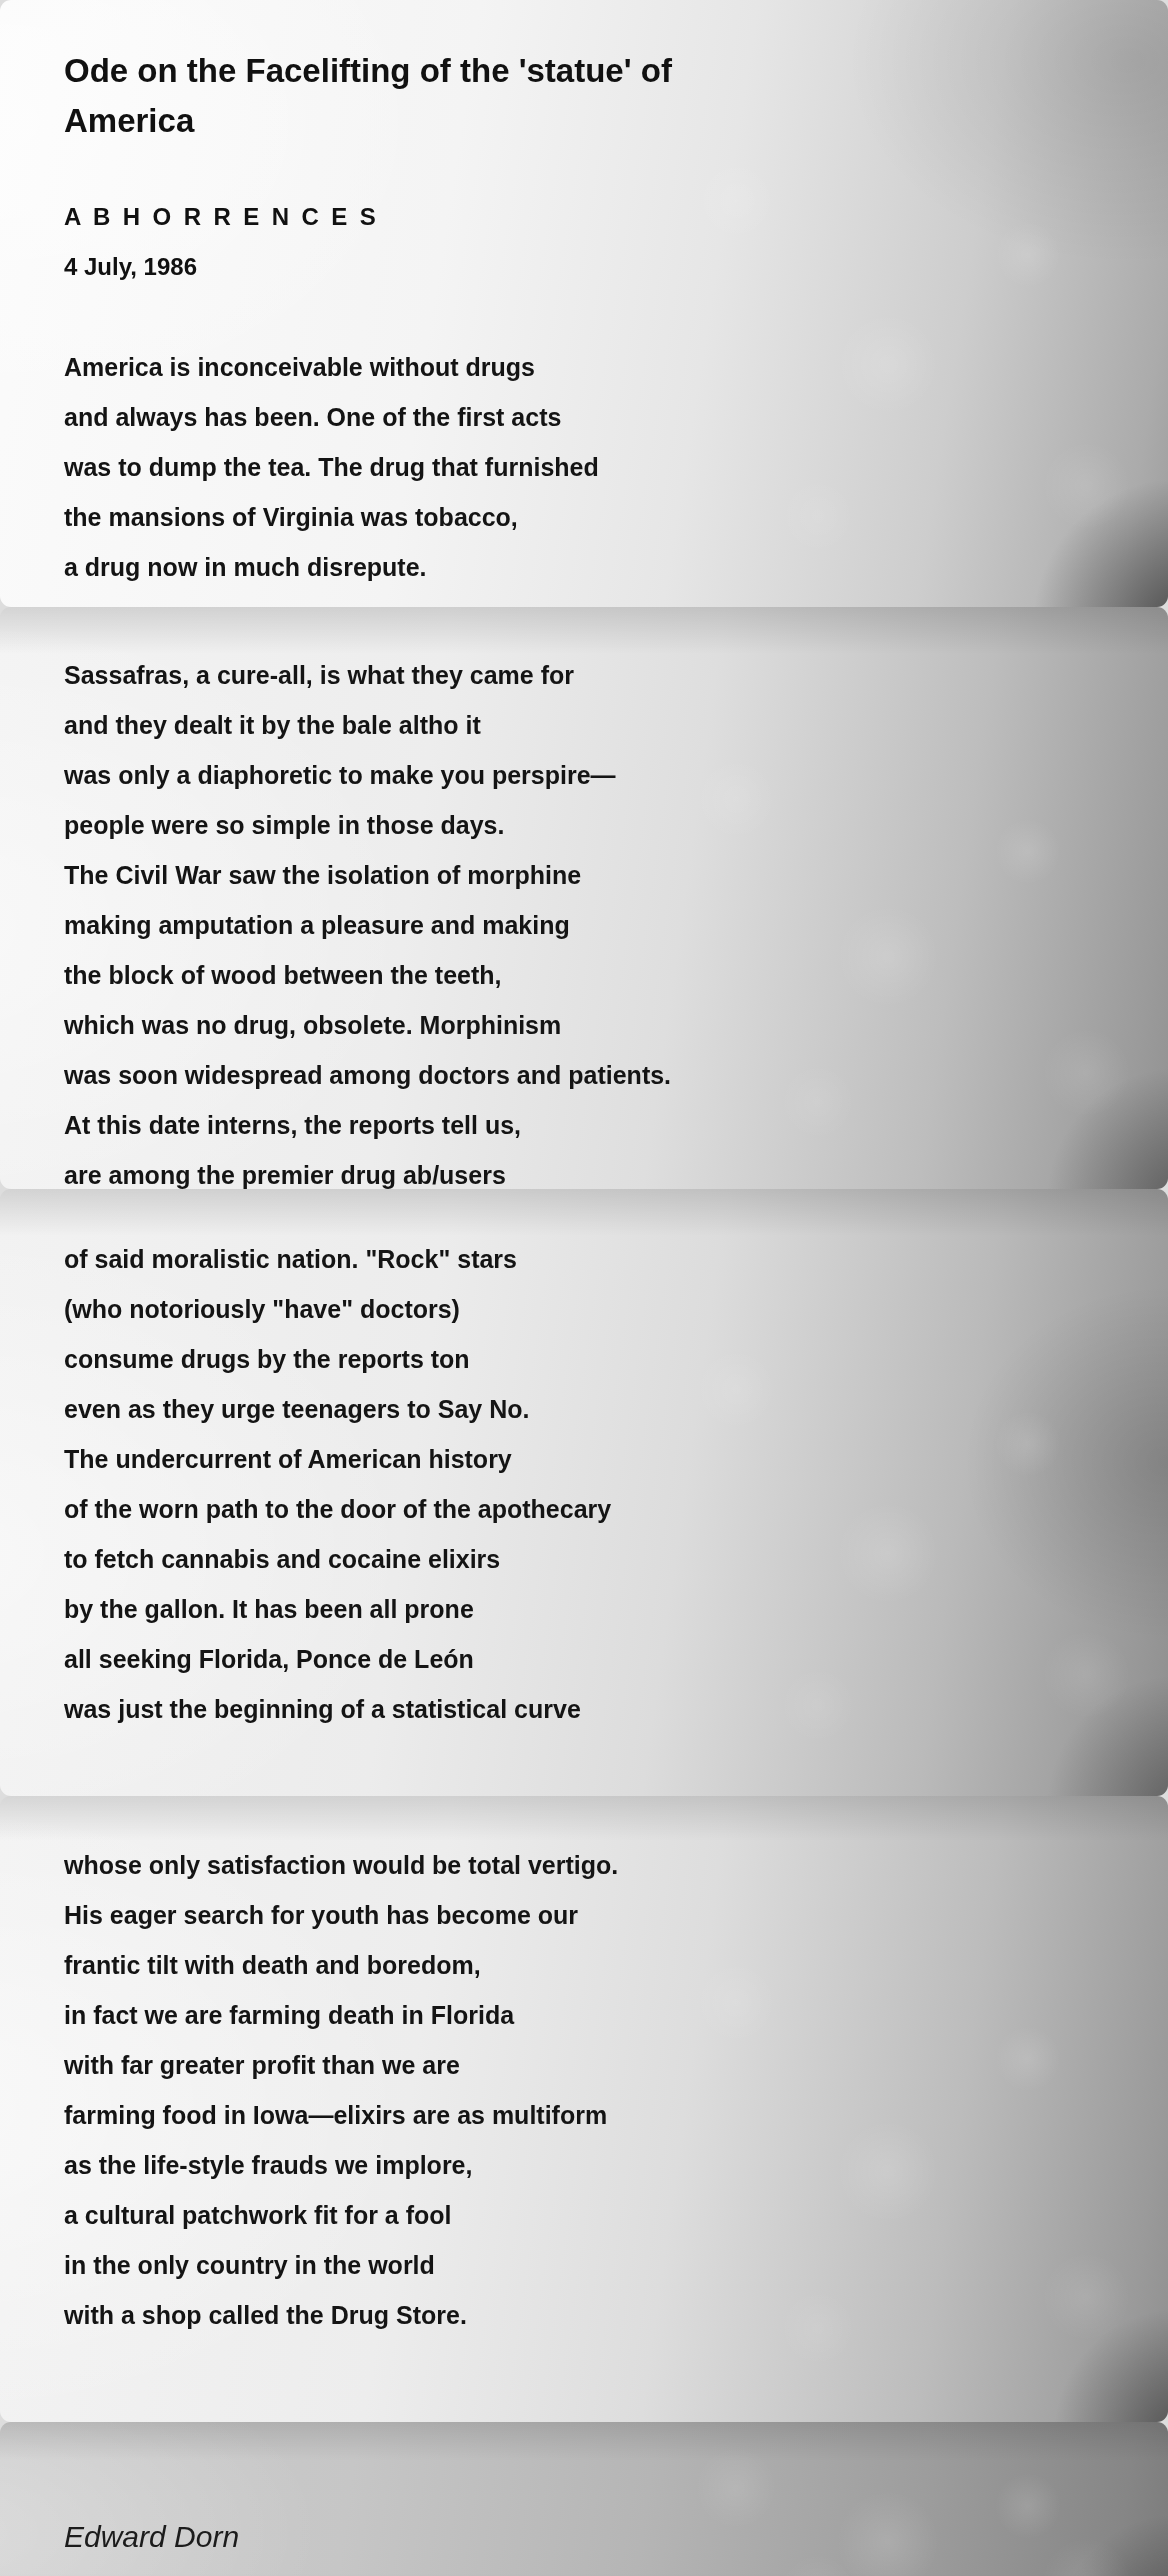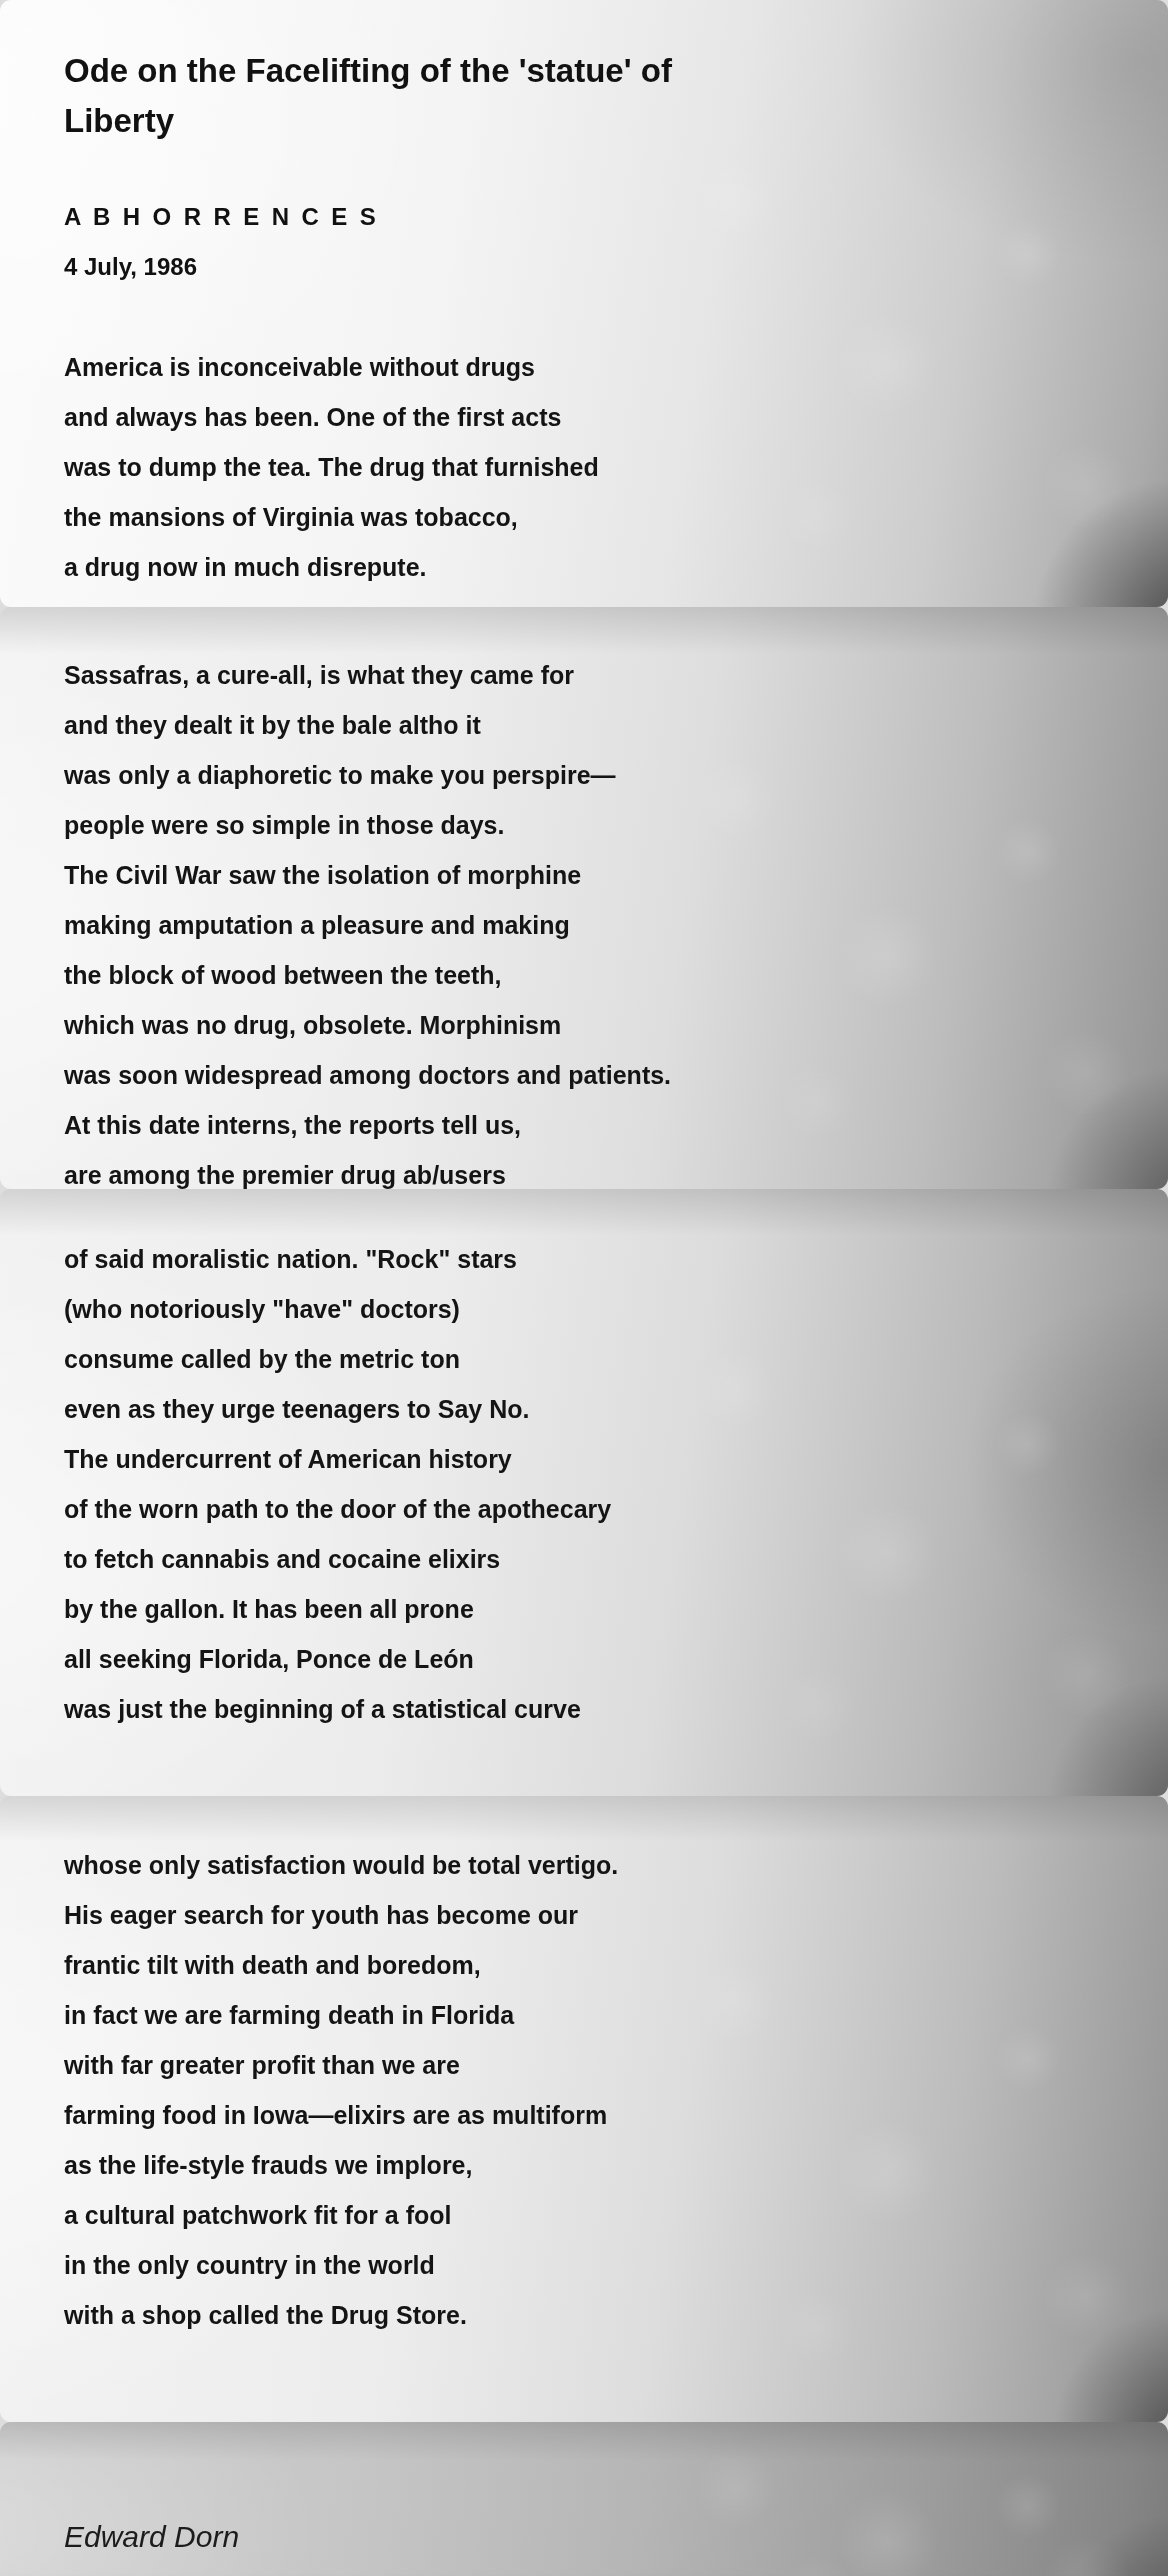--- a/index.html
+++ b/index.html
@@ -99,21 +99,21 @@
   }
 </style>
 </head>
 <body>
 
 <div class="page">
 
   <section class="band band-1">
     <h1 class="title">
         <div class="title-line">Ode on the Facelifting of the 'statue' of</div>
-        <div class="title-line">Liberty</div>
+        <div class="title-line">America</div>
       </h1>
     <div class="subtitle">A B H O R R E N C E S</div>
     <div class="date">4 July, 1986</div>
     <div class="stanza">
         <div class="line">America is inconceivable without drugs</div>
         <div class="line">and always has been. One of the first acts</div>
         <div class="line">was to dump the tea. The drug that furnished</div>
         <div class="line">the mansions of Virginia was tobacco,</div>
         <div class="line">a drug now in much disrepute.</div>
       </div>
@@ -132,21 +132,21 @@
         <div class="line">was soon widespread among doctors and patients.</div>
         <div class="line">At this date interns, the reports tell us,</div>
         <div class="line">are among the premier drug ab/users</div>
       </div>
   </section>
 
   <section class="band band-3">
     <div class="stanza">
         <div class="line">of said moralistic nation. "Rock" stars</div>
         <div class="line">(who notoriously "have" doctors)</div>
-        <div class="line">consume called by the metric ton</div>
+        <div class="line">consume drugs by the reports ton</div>
         <div class="line">even as they urge teenagers to Say No.</div>
         <div class="line">The undercurrent of American history</div>
         <div class="line">of the worn path to the door of the apothecary</div>
         <div class="line">to fetch cannabis and cocaine elixirs</div>
         <div class="line">by the gallon. It has been all prone</div>
         <div class="line">all seeking Florida, Ponce de León</div>
         <div class="line">was just the beginning of a statistical curve</div>
       </div>
   </section>
 

